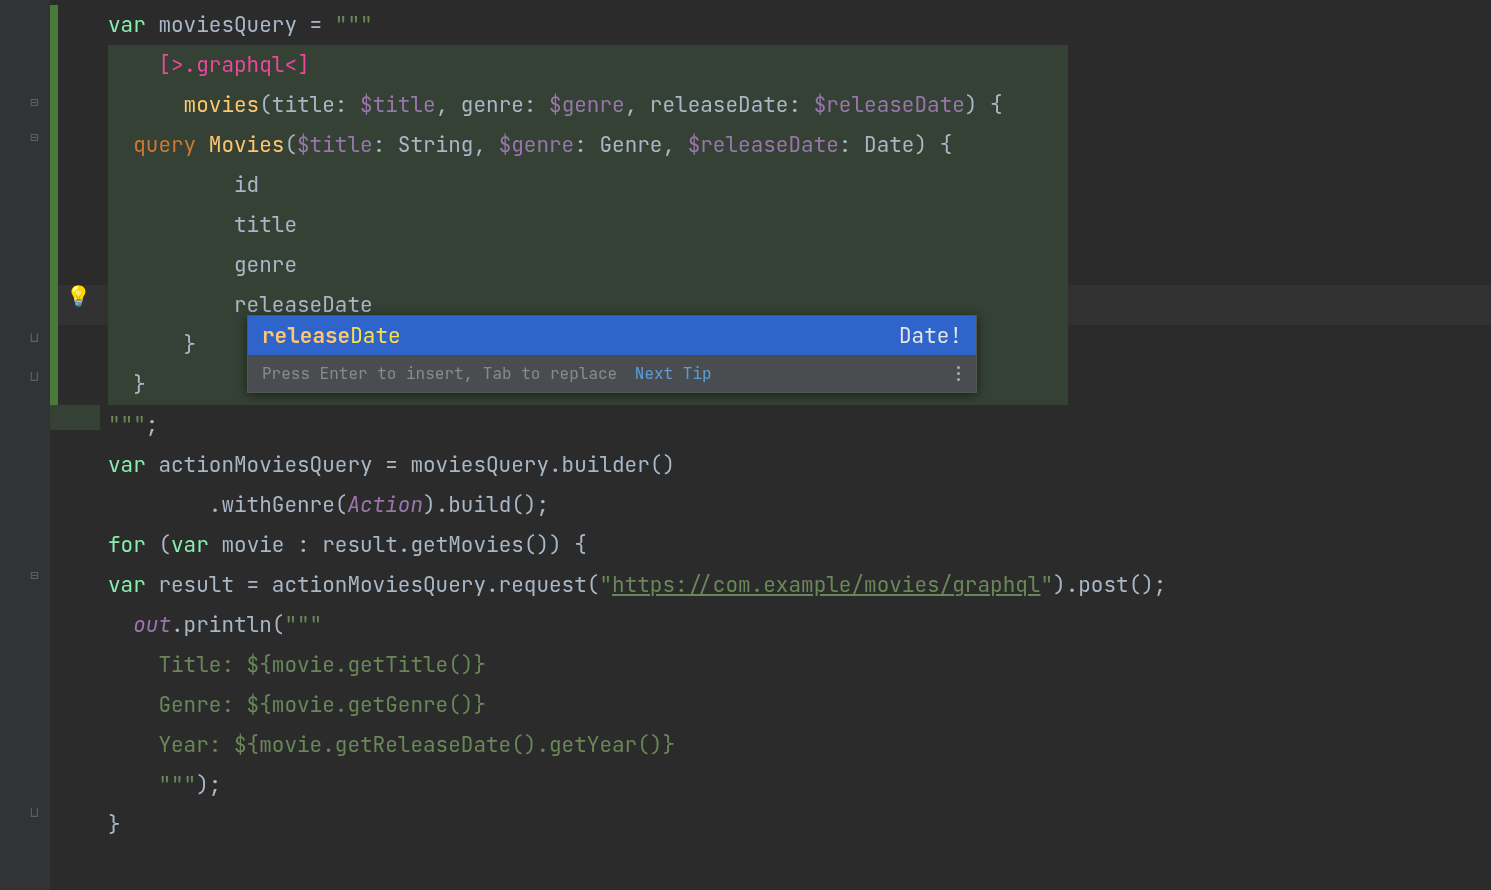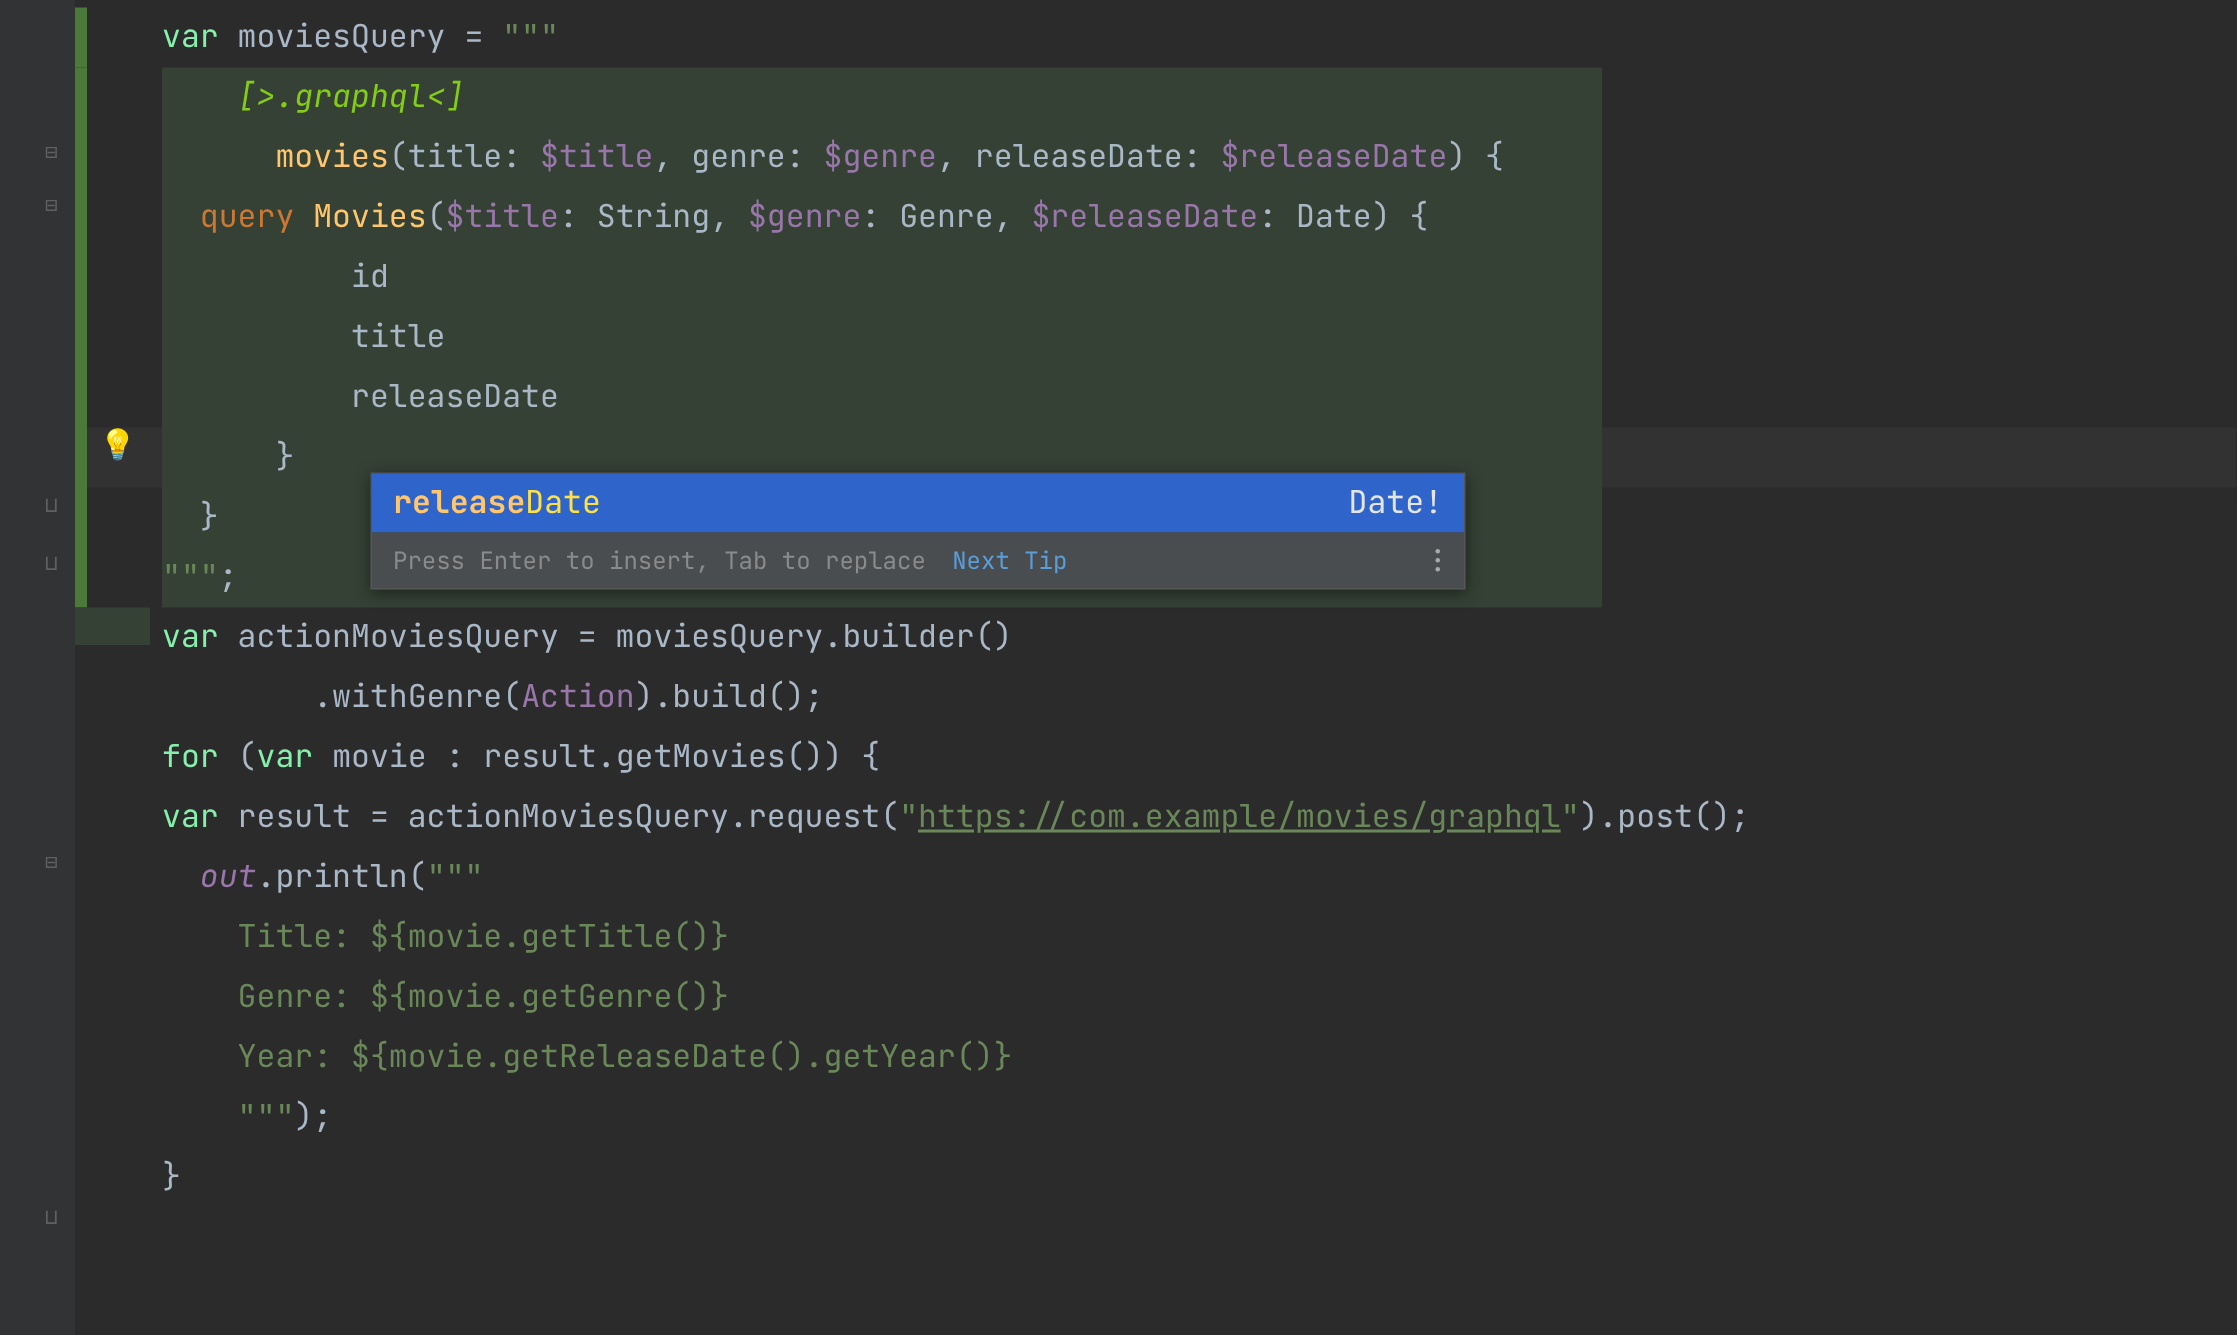--- a/index.html
+++ b/index.html
@@ -67,21 +67,21 @@
     right: 0;
     z-index: -2;
   }
   .kw { color: #86efac; }
   .str { color: #6a8759; }
   .graphql-kw { color: #cc7832; }
   .graphql-name { color: #ffc66d; }
   .graphql-var { color: #9876aa; }
   .graphql-field { color: #a9b7c6; }
   .plain { color: #a9b7c6; }
-  .italic-type { color: #9876aa; }
+  .italic-type { color: #9876aa; font-style: italic; }
   .out-italic { color: #9876aa; font-style: italic; }
   .url-link { color: #6a8759; text-decoration: underline; }
   .comment-line { color: #808080; }
   .autocomplete-popup {
     position: absolute;
     background: #3c3f41;
     border: 1px solid #555;
     box-shadow: 0 2px 10px rgba(0,0,0,0.5);
     z-index: 100;
     min-width: 730px;
@@ -135,28 +135,29 @@
 
 <div class="bulb-icon" style="top:283px;">💡</div>
 
 <div class="code-area">
 
   <div class="highlight-bg" style="top:45px; left:50px; width:960px; height:360px;"></div>
   <div class="current-line-bg" style="top:285px;"></div>
 
   <div class="line"><span class="kw">var</span><span class="plain"> moviesQuery = </span><span class="str">"""</span></div>
 
-  <div class="line"><span class="str" style="padding-left:0;">    </span><span class="comment-line" style="color:#84cc16;font-style:italic;">[&gt;.graphql&lt;]</span></div>
+  <div class="line"><span class="str" style="padding-left:0;">    </span><span class="comment-line" style="color:#ec4899;">[&gt;.graphql&lt;]</span></div>
 
   <div class="line">      <span class="graphql-name">movies</span><span class="plain">(title: </span><span class="graphql-var">$title</span><span class="plain">, genre: </span><span class="graphql-var">$genre</span><span class="plain">, releaseDate: </span><span class="graphql-var">$releaseDate</span><span class="plain">) {</span></div>
 
   <div class="line">  <span class="graphql-kw">query</span><span class="graphql-name"> Movies</span><span class="plain">(</span><span class="graphql-var">$title</span><span class="plain">: String, </span><span class="graphql-var">$genre</span><span class="plain">: Genre, </span><span class="graphql-var">$releaseDate</span><span class="plain">: Date) {</span></div>
 
   <div class="line">          <span class="graphql-field">id</span></div>
   <div class="line">          <span class="graphql-field">title</span></div>
+  <div class="line">          <span class="graphql-field">genre</span></div>
   <div class="line">          <span class="graphql-field">releaseDate</span></div>
   <div class="line">      <span class="plain">}</span></div>
   <div class="line">  <span class="plain">}</span></div>
   <div class="line"><span class="str">"""</span><span class="plain">;</span></div>
 
   <div class="line"><span class="kw">var</span><span class="plain"> actionMoviesQuery = moviesQuery.builder()</span></div>
   <div class="line">        <span class="plain">.withGenre(</span><span class="italic-type">Action</span><span class="plain">).build();</span></div>
   <div class="line"><span class="kw">for</span><span class="plain"> (</span><span class="kw">var</span><span class="plain"> movie : result.getMovies()) {</span></div>
   <div class="line"><span class="kw">var</span><span class="plain"> result = actionMoviesQuery.request(</span><span class="str">"</span><span class="url-link">https://com.example/movies/graphql</span><span class="str">"</span><span class="plain">).post();</span></div>
   <div class="line">  <span class="out-italic">out</span><span class="plain">.println(</span><span class="str">"""</span></div>

